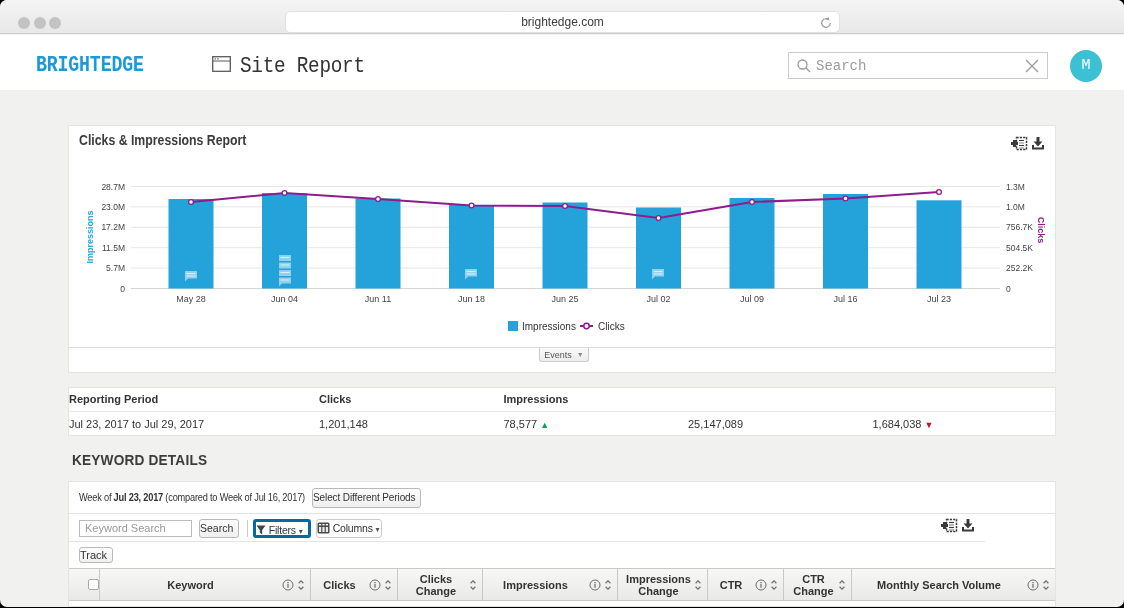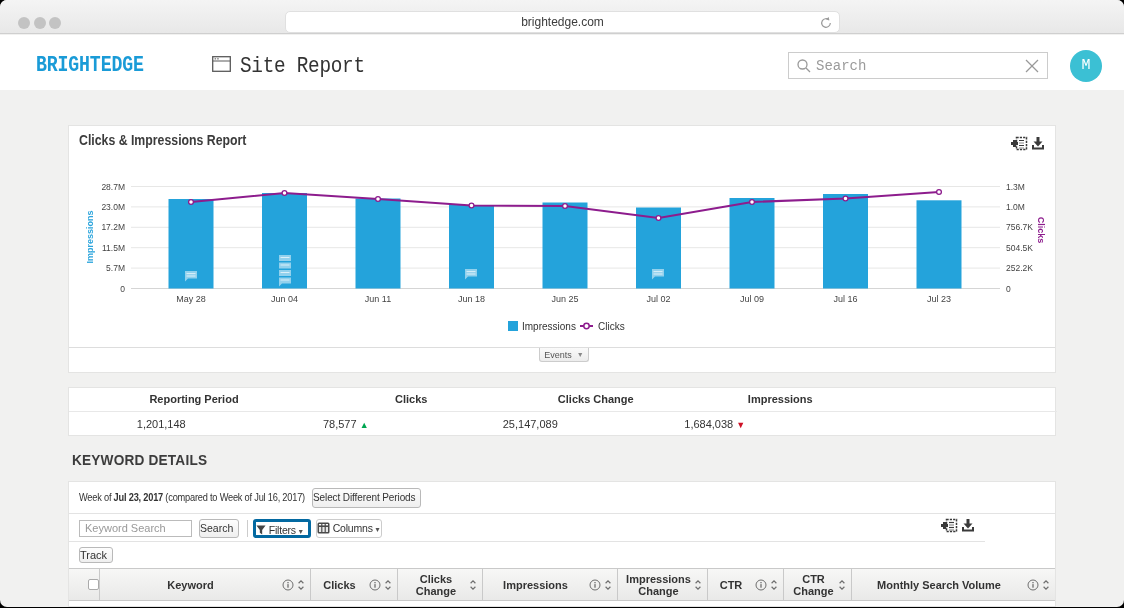--- a/index.html
+++ b/index.html
@@ -32,21 +32,21 @@
 .ctitle { position:absolute; left:10px; top:5px; font-size:15px; font-weight:bold; color:#3c3c3c; white-space:nowrap; transform:scaleX(0.82); transform-origin:0 0; }
 .cicons { position:absolute; right:10px; top:10px; }
 .chartsvg { position:absolute; left:0; top:0; }
 .hrline { position:absolute; left:0; top:221px; width:986px; border-top:1px solid #ddd; }
 .eventsbtn { position:absolute; left:470px; top:222px; width:50px; height:14px;
   background:linear-gradient(#fafafa,#ececec); border:1px solid #ccc; border-top:none;
   border-radius:0 0 3px 3px; font-size:9px; color:#555; text-align:center; line-height:13px; white-space:nowrap; }
 
 .sumcard { left:68px; top:387px; width:988px; height:49px; font-size:11px; color:#333; }
 .sumrow { position:absolute; left:0; width:988px; height:24px; display:flex; }
-.sumrow div { text-align:center; }
+.sumrow div { text-align:left; }
 .c0 { width:250px; } .c1,.c2,.c3,.c4 { width:184.5px; }
 .sumhead { top:0; font-weight:bold; border-bottom:1px solid #e8e8e8; line-height:22px; }
 .sumdata { top:24px; line-height:24px; }
 .up { color:#00a651; font-size:9px; vertical-align:0.5px; }
 .dn { color:#ce1126; font-size:9px; vertical-align:0.5px; }
 
 .kdtitle { position:absolute; left:72px; top:451px; font-size:15px; font-weight:bold;
   color:#3c3c3c; letter-spacing:0.2px; transform:scaleX(0.91); transform-origin:0 0; white-space:nowrap; }
 .kdcard { left:68px; top:481px; width:988px; height:126px; }
 .weekrow { position:absolute; left:0; top:0; width:986px; height:32px; border-bottom:1px solid #e3e3e3; }
@@ -229,24 +229,24 @@
       <text x="529" y="204" font-size="10" fill="#333">Clicks</text>
     </svg>
     <div class="hrline"></div>
     <div class="eventsbtn">Events&nbsp;&nbsp;<span style="font-size:7px;color:#888;vertical-align:1px">▼</span></div>
   </div>
 
   <div class="card sumcard">
     <div class="sumrow sumhead">
       <div class="c0">Reporting Period</div>
       <div class="c1">Clicks</div>
-      <div class="c2">Clicks Change</div>
       <div class="c3">Impressions</div>
     </div>
     <div class="sumrow sumdata">
+      <div class="c0">Jul 23, 2017 to Jul 29, 2017</div>
       <div class="c1">1,201,148</div>
       <div class="c2">78,577 <span class="up">▲</span></div>
       <div class="c3">25,147,089</div>
       <div class="c4">1,684,038 <span class="dn">▼</span></div>
     </div>
   </div>
 
   <div class="kdtitle">KEYWORD DETAILS</div>
 
   <div class="card kdcard">

